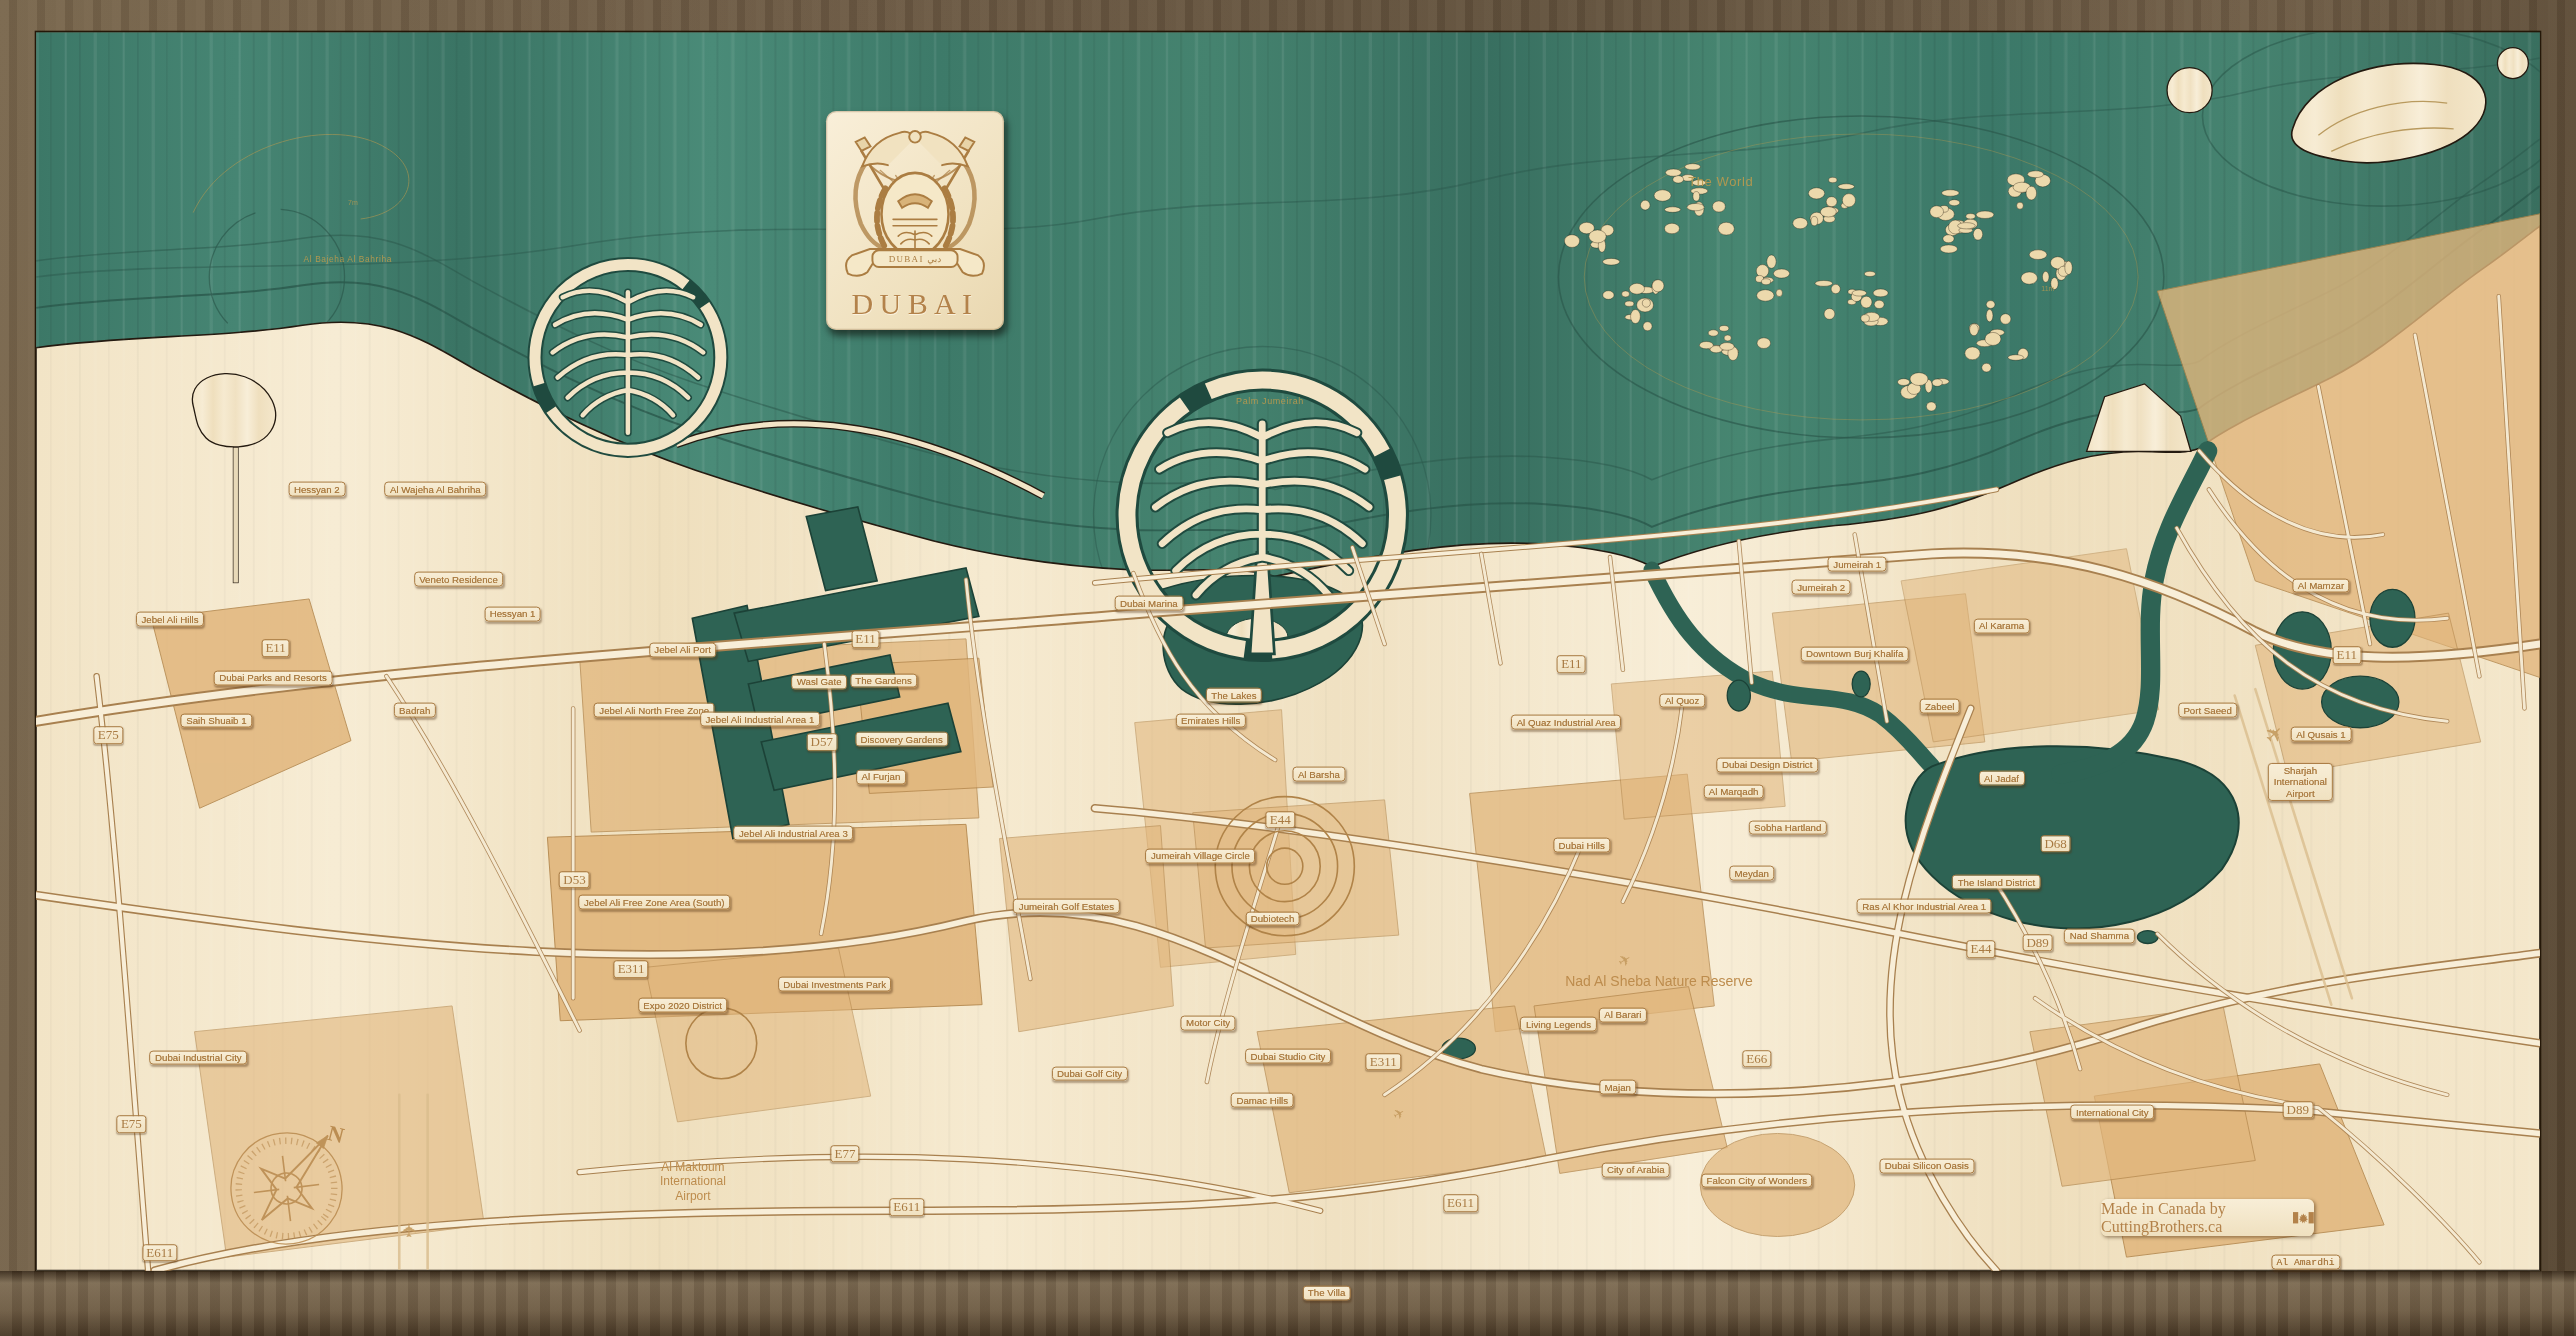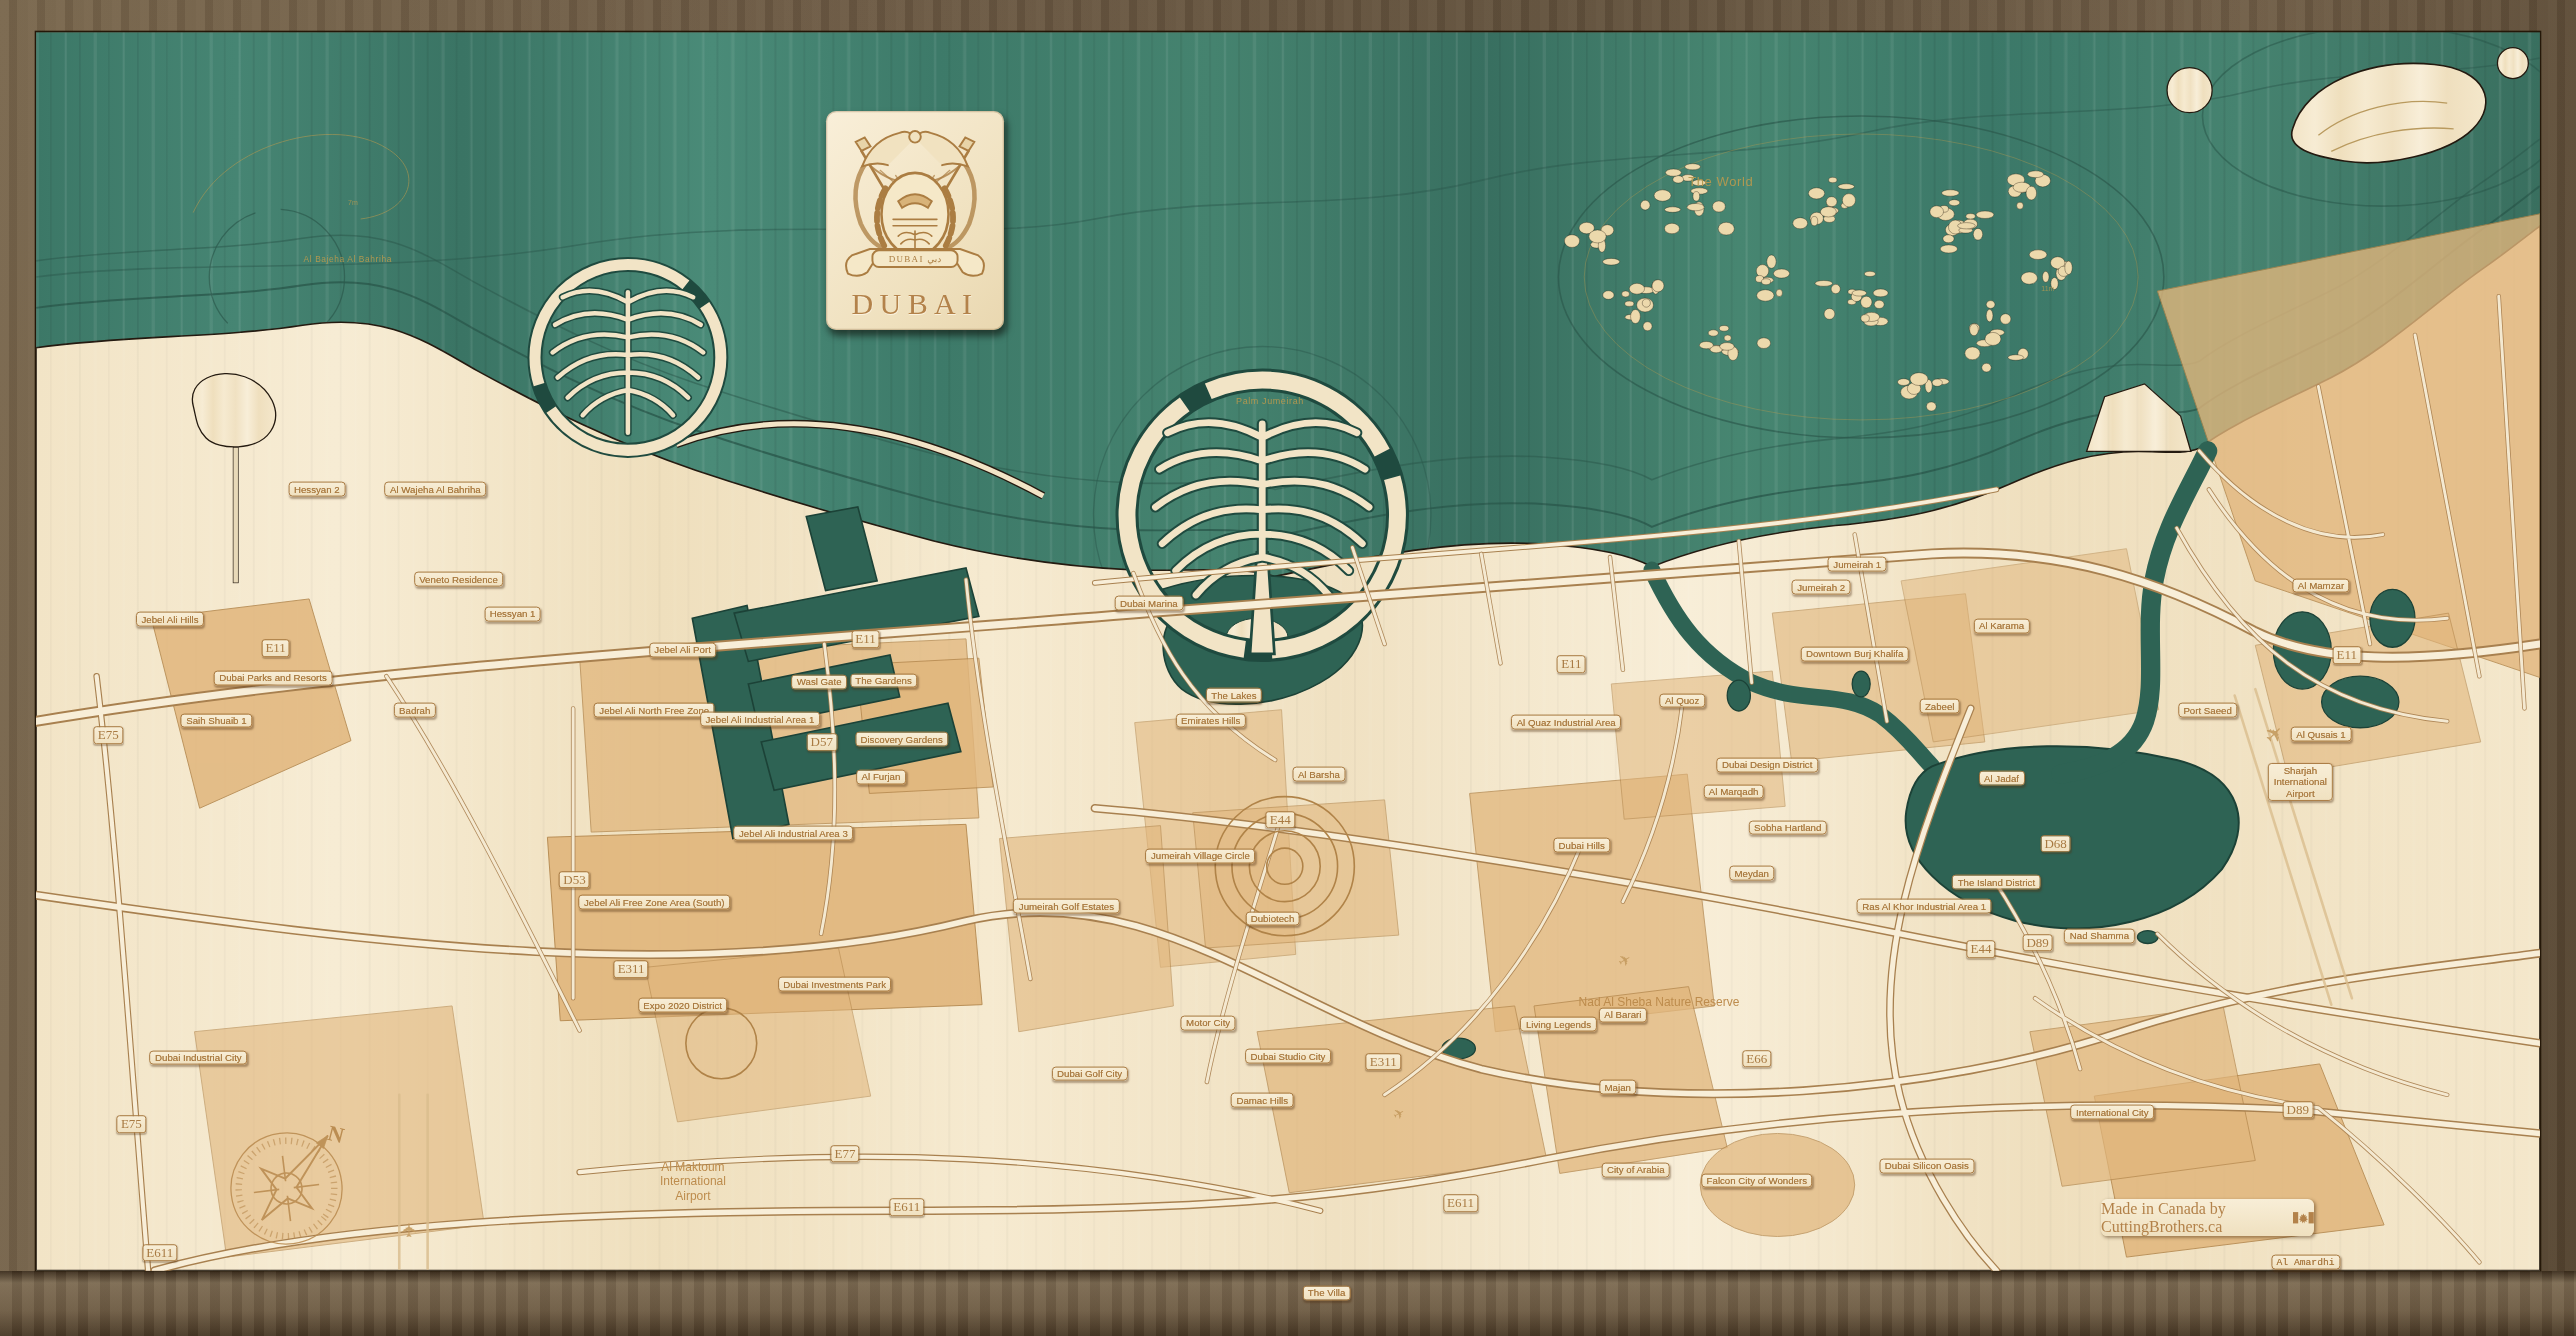--- a/index.html
+++ b/index.html
@@ -453,21 +453,21 @@
         <div class="lbl k-road" style="left: 31.9%; top: 55.5%;">D57</div>
         <div class="lbl k-road" style="left: 22.3%; top: 65.8%;">D53</div>
         <div class="lbl k-road" style="left: 79.8%; top: 63.1%;">D68</div>
         <div class="lbl k-road" style="left: 79.1%; top: 70.5%;">D89</div>
         <div class="lbl k-road" style="left: 89.2%; top: 83%;">D89</div>
         <div class="lbl k-water" style="left: 66.8%; top: 13.6%; font-size: 13px;">The World</div>
         <div class="lbl k-water" style="left: 49.3%; top: 30%; font-size: 9px;">Palm Jumeirah</div>
         <div class="lbl k-water" style="left: 13.5%; top: 19.4%; font-size: 8.4px;">Al Bajeha Al Bahriha</div>
         <div class="lbl k-depth" style="left: 13.7%; top: 15.2%;">7m</div>
         <div class="lbl k-depth" style="left: 79.5%; top: 21.6%;">11m</div>
-        <div class="lbl k-plain k-it" style="left: 64.4%; top: 73.4%; font-size: 12px; margin-top: 21px;">Nad Al Sheba Nature Reserve</div>
+        <div class="lbl k-plain k-it" style="left: 64.4%; top: 73.4%; font-size: 14px;">Nad Al Sheba Nature Reserve</div>
         <div class="lbl k-plain" style="left: 26.9%; top: 88.4%; font-size: 12px;">Al Maktoum
 International
 Airport</div>
         <div class="lbl k-plane" style="left: 88.3%; top: 55%; font-size: 22px; transform: translate(-50%, -50%) rotate(-45deg);">✈</div>
         <div class="lbl k-plane" style="left: 15.9%; top: 92%; font-size: 19.3px; transform: translate(-50%, -50%) rotate(-90deg);">✈</div>
         <div class="lbl k-plane" style="left: 63.1%; top: 71.9%; font-size: 15.5px; transform: translate(-50%, -50%) rotate(-30deg);">✈</div>
         <div class="lbl k-plane" style="left: 54.3%; top: 83.3%; font-size: 14px; transform: translate(-50%, -50%) rotate(-30deg);">✈</div>
       </div>
 
     <div id="crest">

